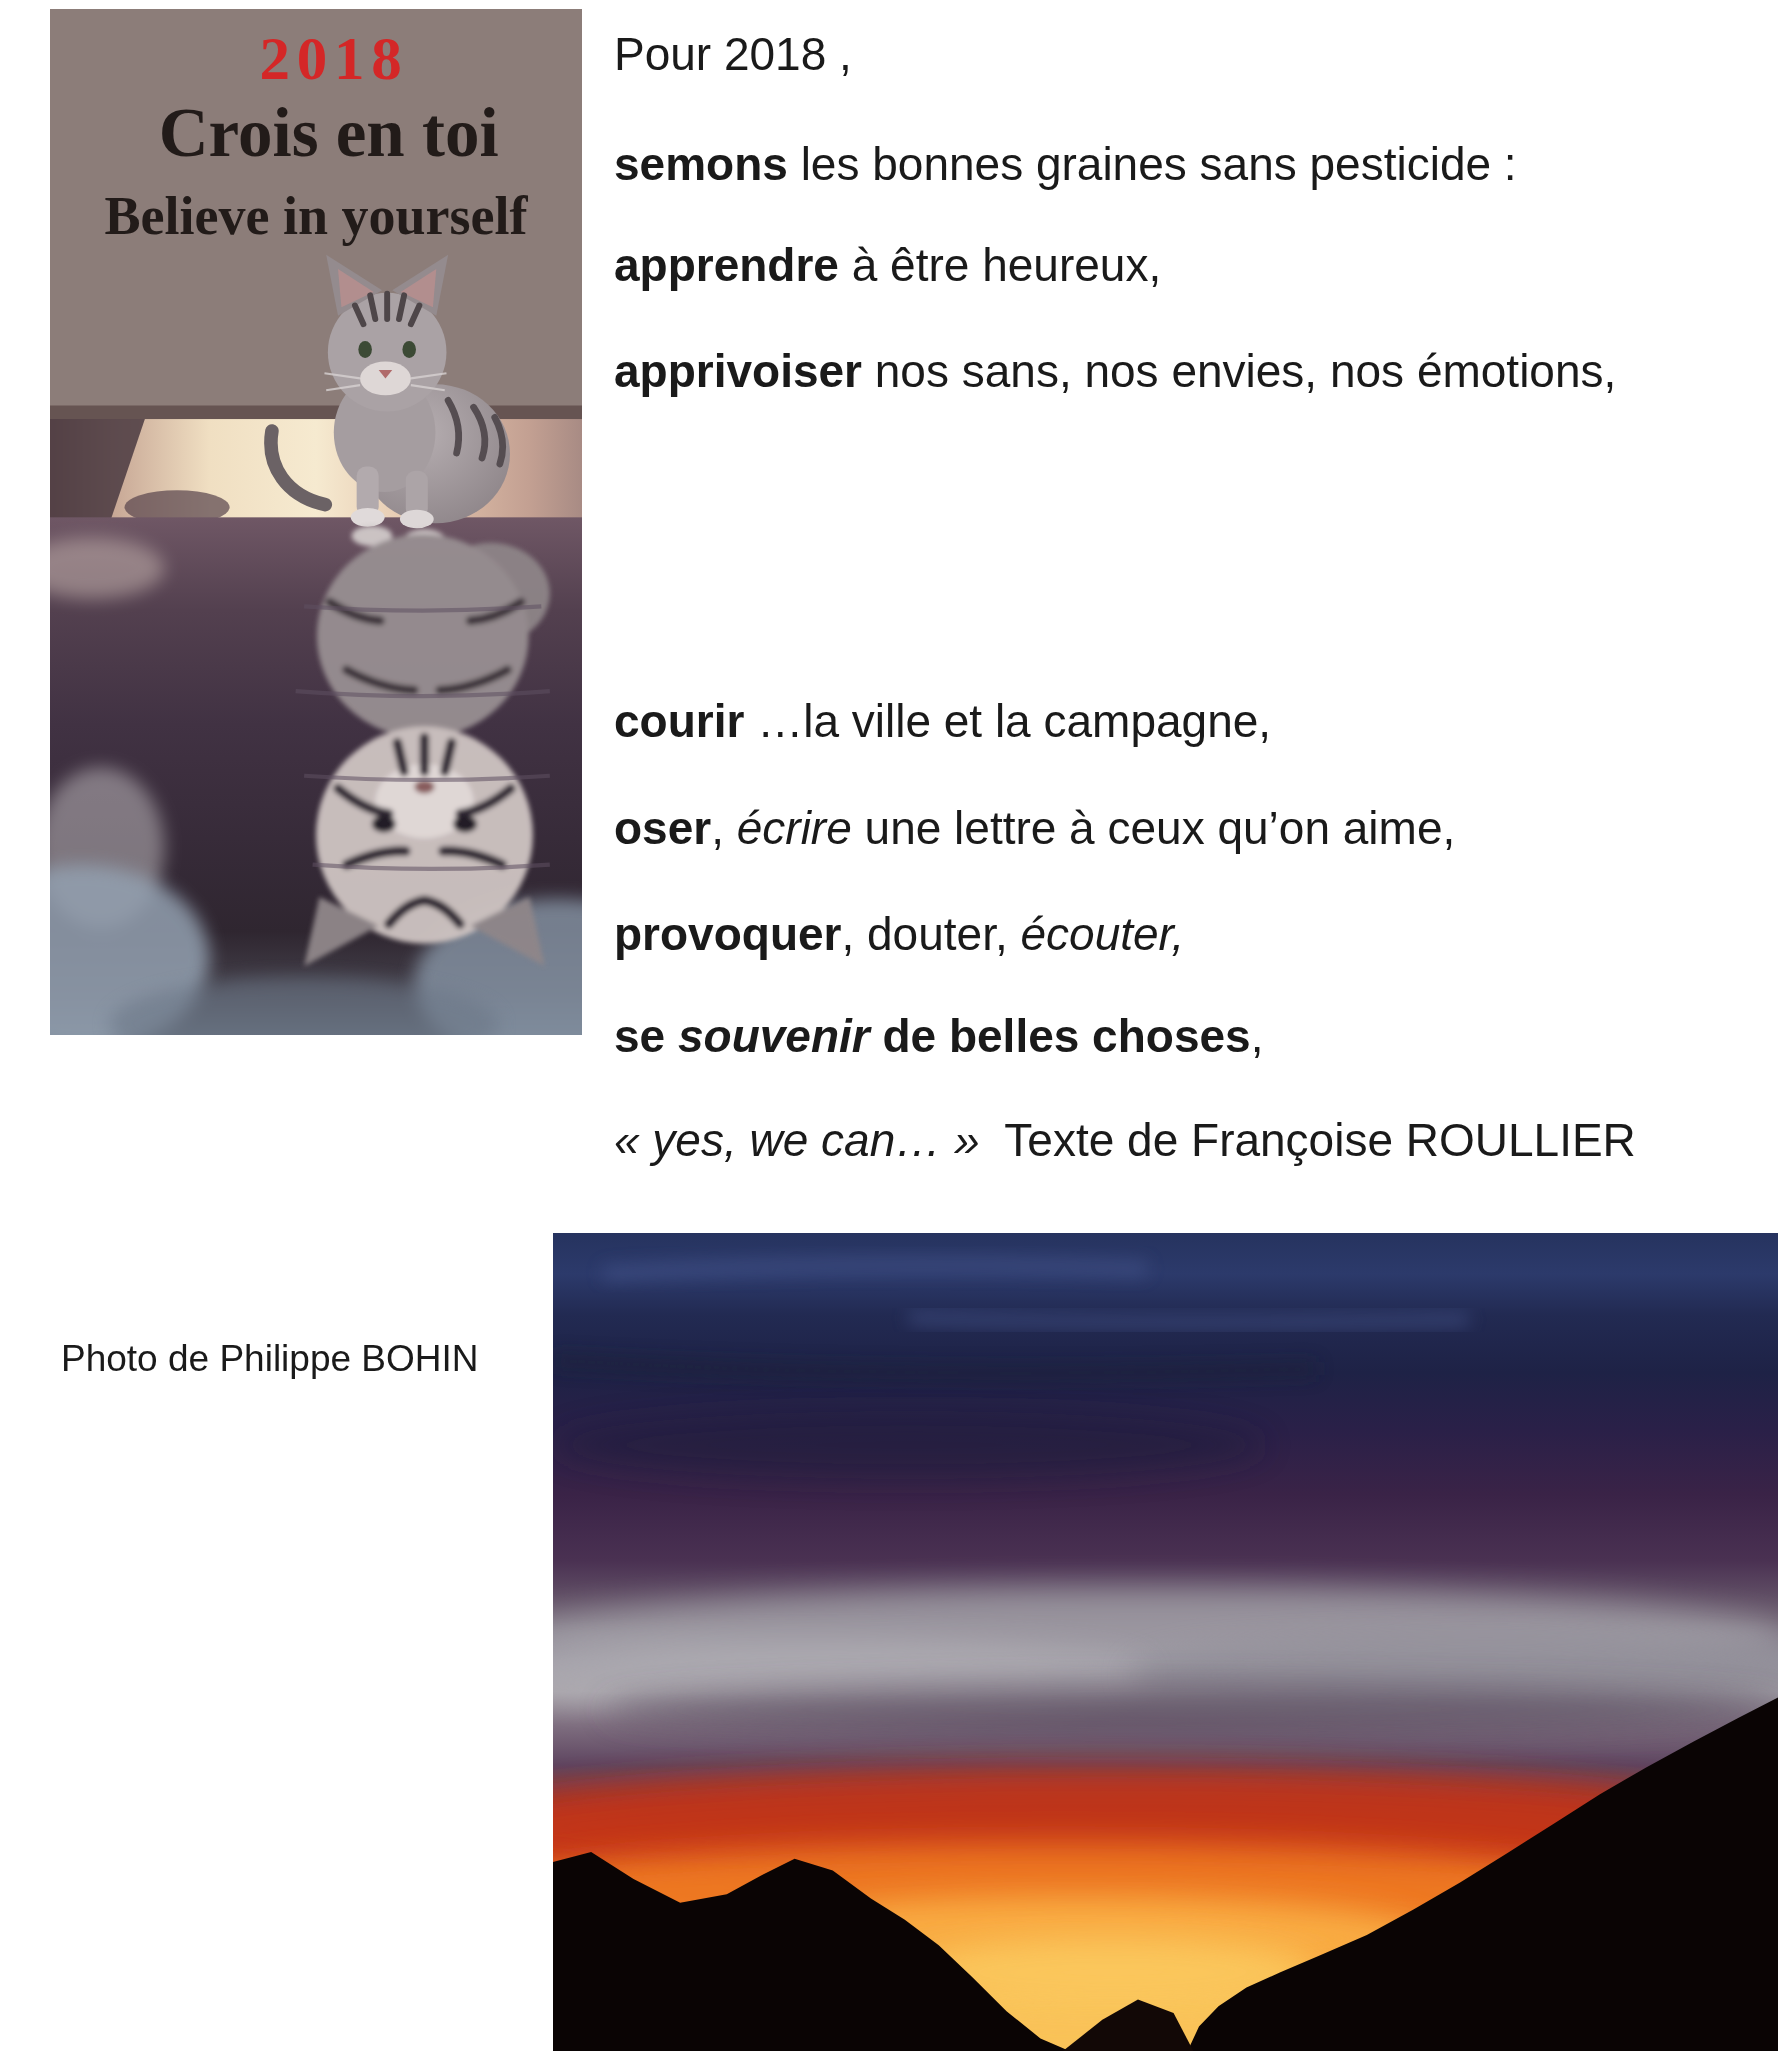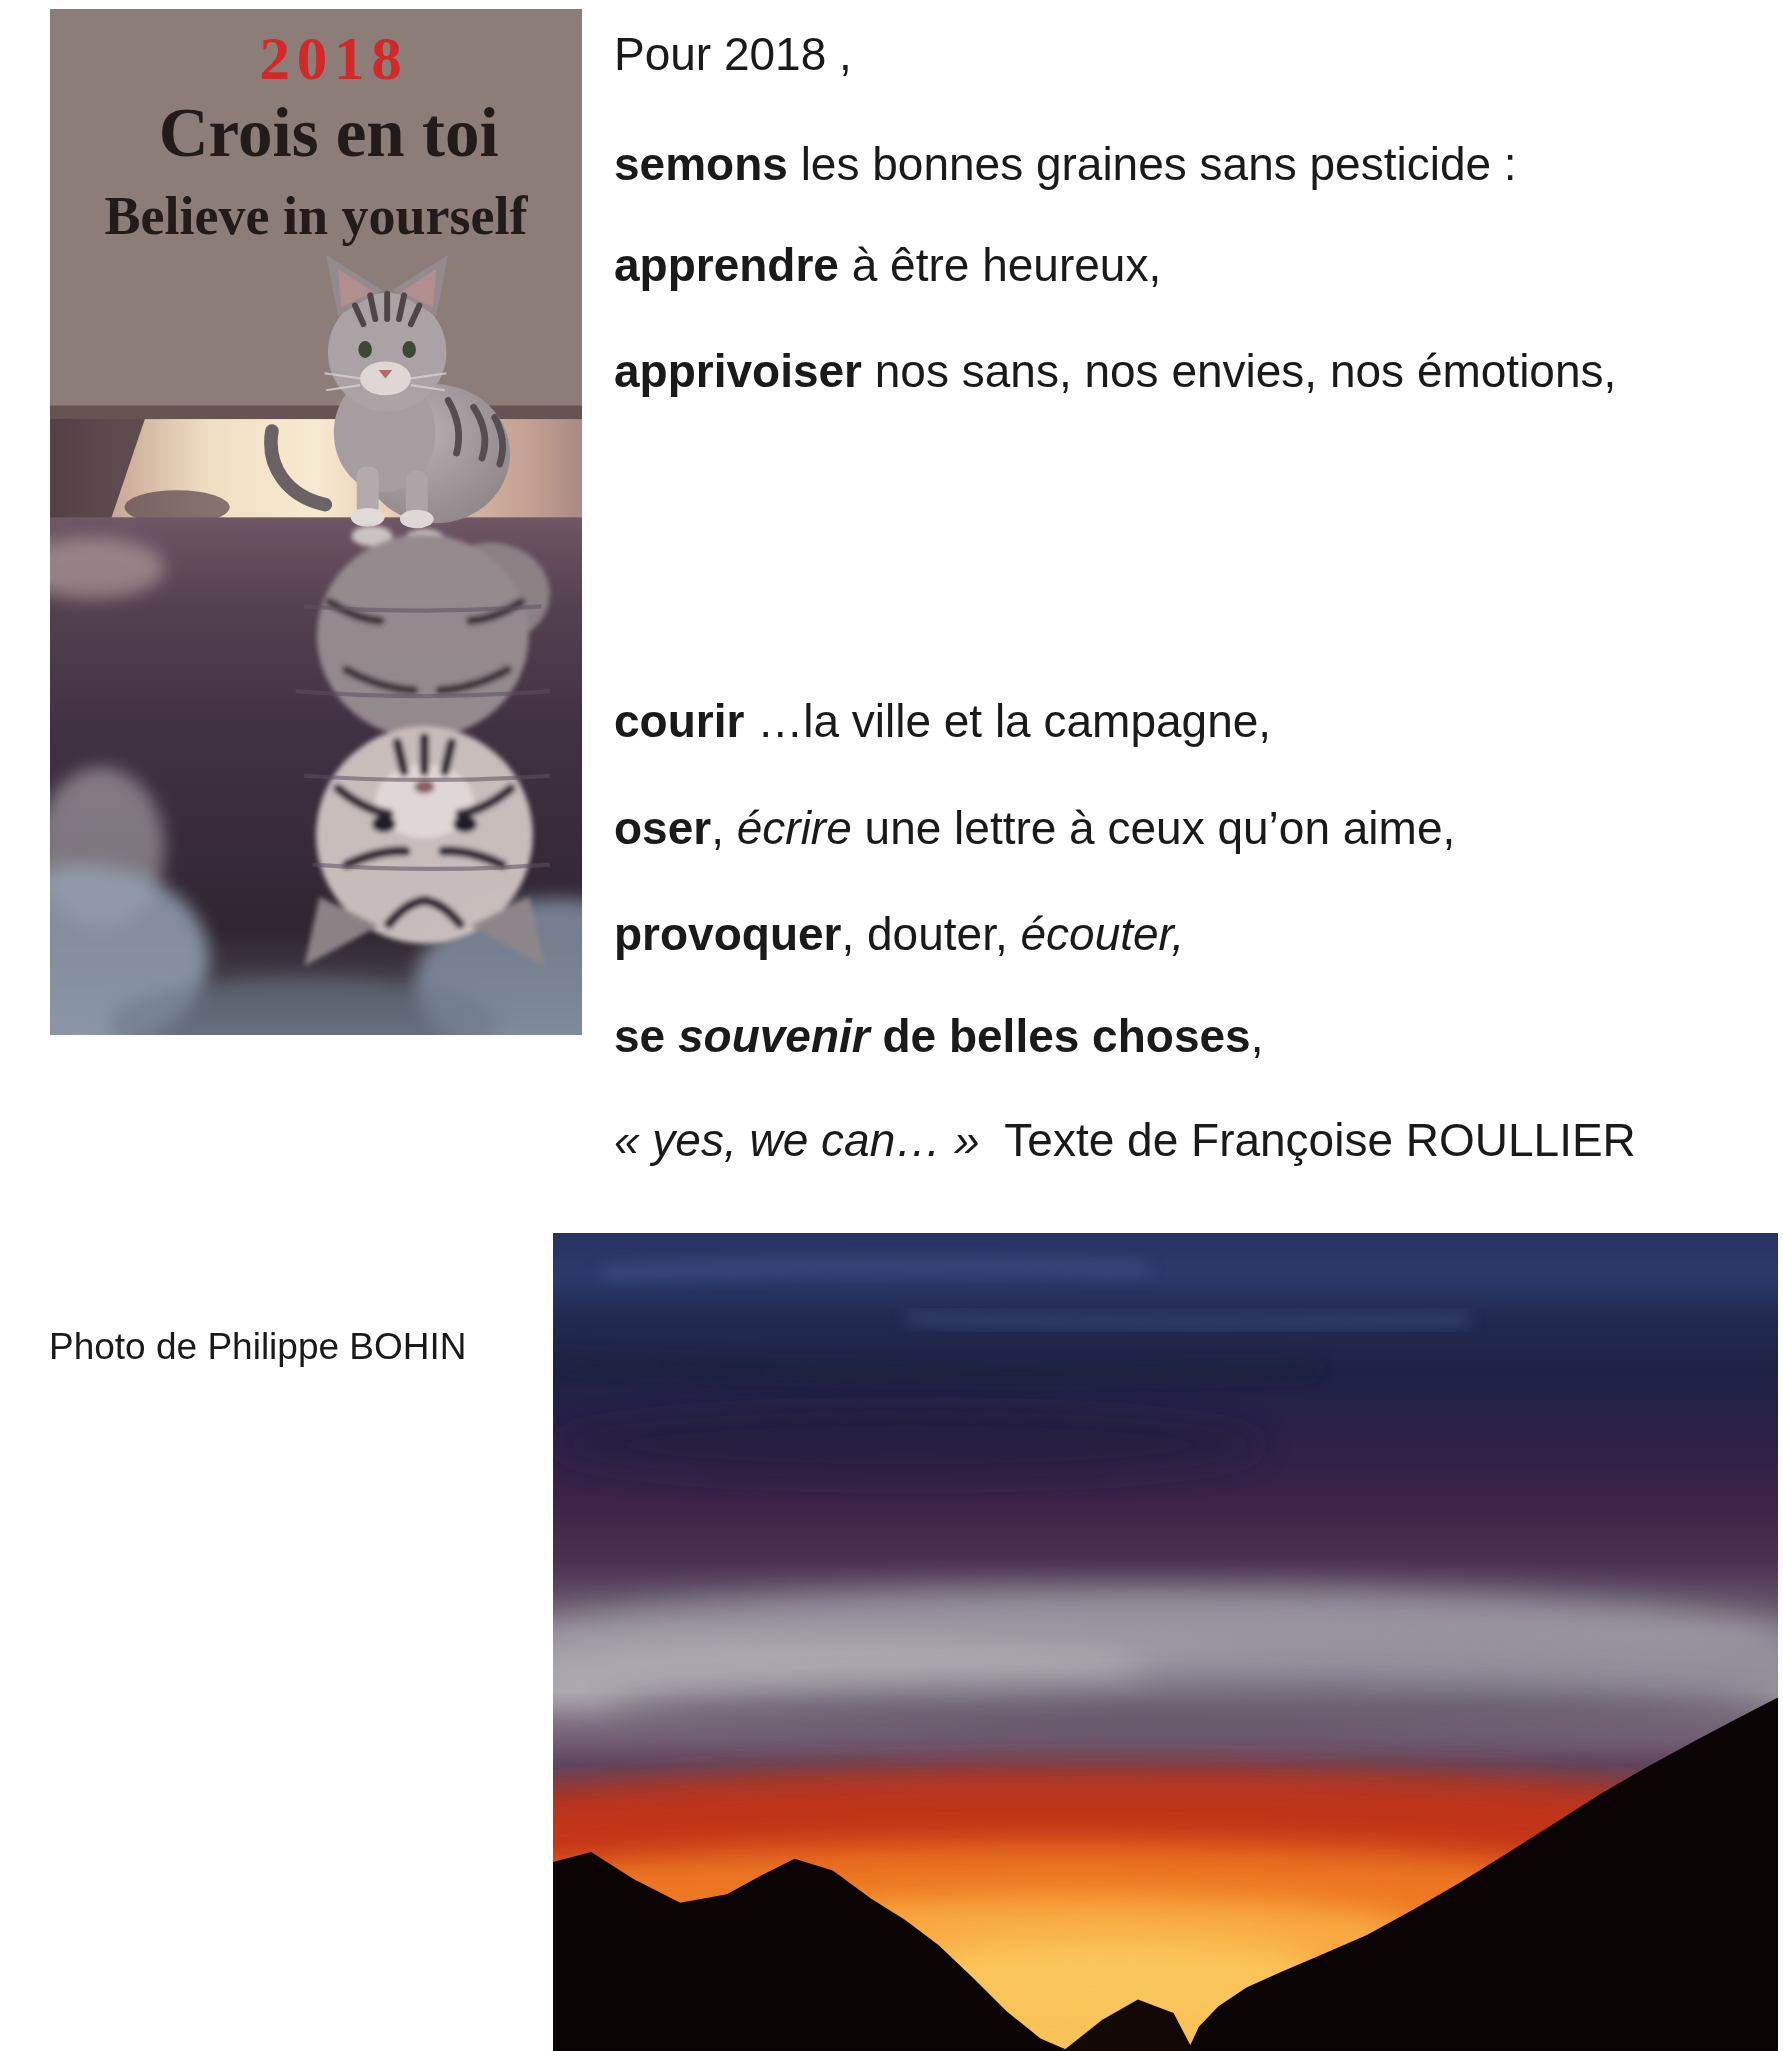--- a/index.html
+++ b/index.html
@@ -42,21 +42,21 @@
   .p4{top:337px;}
   .p5{top:441px;white-space:normal;}
   .p5 .line{white-space:pre;}
   .p6{top:687px;}
   .p7{top:794px;}
   .p8{top:900px;}
   .p9{top:1002px;}
   .p10{top:1106px;left:598px;}
 
   .photo-credit{
-    position:absolute;left:49px;top:1326px;margin:0;
+    position:absolute;left:49px;top:1326px;margin:12px;
     font-size:37px;white-space:pre;
   }
 
   
   .sunset-figure{
     position:absolute;left:553px;top:1233px;width:1225px;height:819px;
     margin:0;overflow:hidden;
   }
   .sunset-figure svg{display:block;width:100%;height:100%;}
   .sunset-caption{

